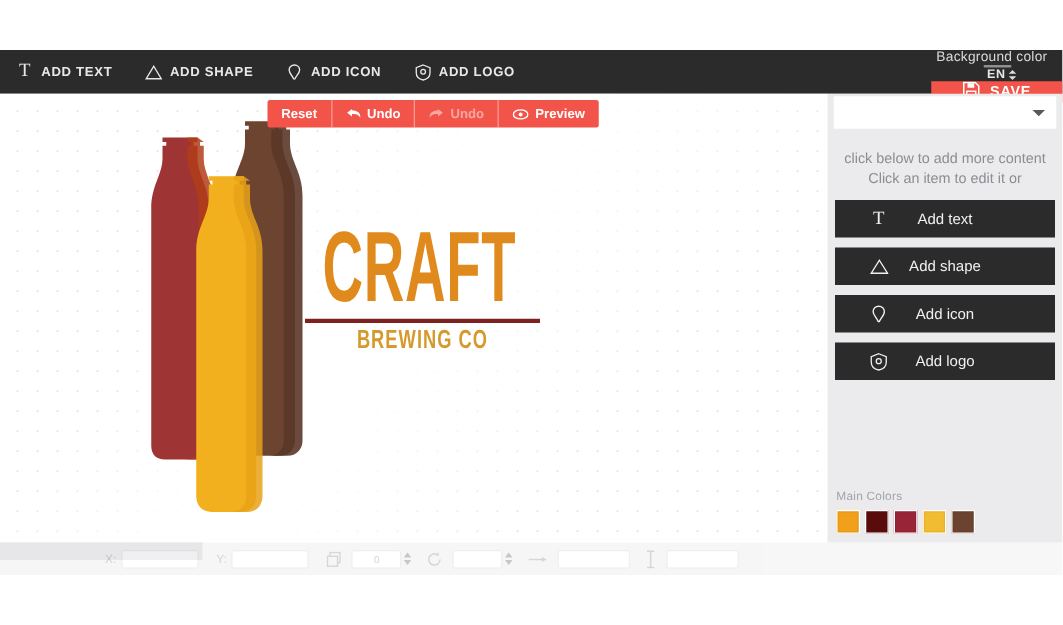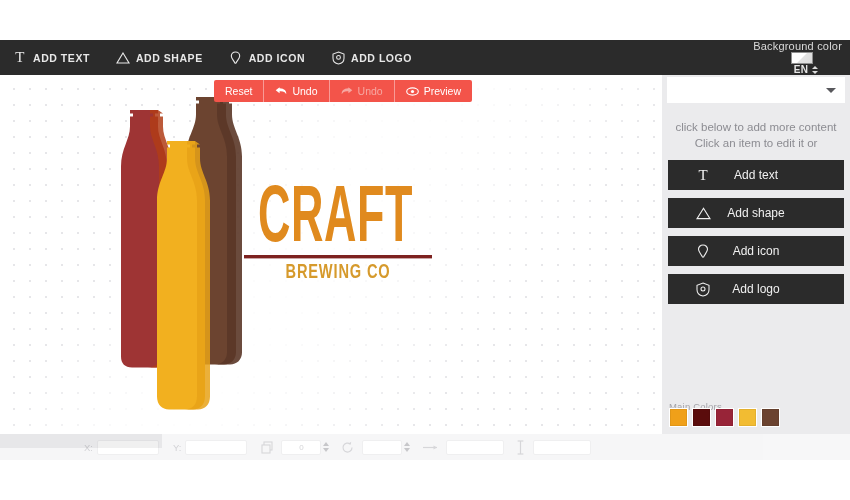--- a/index.html
+++ b/index.html
@@ -59,21 +59,21 @@
   }
 
   
   .hist{
     position:absolute; left:214px; top:80px; height:22px;
     display:flex; align-items:stretch; background:#f3544a;
     border-radius:2px; overflow:hidden; z-index:6;
   }
   .hist .hb{
     display:flex; align-items:center; gap:5px; padding:8px 11px;
-    color:#ffffff; font-size:10.5px; font-weight:400; cursor:pointer;
+    color:#ffffff; font-size:10.5px; font-weight:700; cursor:pointer;
     border-right:1px solid rgba(255,255,255,.42);
   }
   .hist .hb:last-child{ border-right:none; }
   .hist .hb.dim{ color:#f6a7a1; }
   .hist .hb svg{ display:block; }
 
   
   .art{ position:absolute; left:0; top:0; width:662px; height:359px; z-index:4; }
 
   
@@ -94,21 +94,21 @@
   }
   .sb-actions{ position:absolute; left:6px; top:85px; width:176px; }
   .sb-btn{
     position:relative; width:176px; height:30px; margin-bottom:8px;
     background:#2b2b2b; display:flex; align-items:center; justify-content:center;
     color:#f0f0f0; font-size:12px; cursor:pointer;
   }
   .sb-btn .sbi{ position:absolute; left:27px; top:50%; transform:translateY(-50%);
     display:flex; align-items:center; justify-content:center; width:16px; height:16px; color:#f0f0f0; }
   .sb-colors-label{
-    position:absolute; left:7px; top:326px; color:#a3a3a9; font-size:9.5px; letter-spacing:.2px;
+    position:absolute; left:7px; top:317px; color:#a3a3a9; font-size:9.5px; letter-spacing:.2px;
   }
   .swatches{ position:absolute; left:7px; top:333px; display:flex; gap:4px; }
   .sw{ width:19px; height:19px; border:1.5px solid #ffffff; cursor:pointer;
        box-shadow:0 0 0 1px rgba(0,0,0,.06) inset; }
 
   
   .bottombar{
     position:absolute; left:0; top:434px; width:850px; height:26px;
     background:#f0f0f2; display:flex; align-items:center; padding-left:84px;
     opacity:.55;
@@ -172,20 +172,30 @@
       <span class="bgcolor-swatch"></span>
 
       <div class="lang">
         <span>EN</span>
         <span class="updn">
             <i class="u"></i>
             <i class="d"></i>
           </span>
       </div>
 
+      <div class="save-btn">
+        <span>
+          <svg width="14" height="14" viewBox="0 0 14 14">
+              <path d="M1 1h9.2L13 3.8V13H1z" fill="none" stroke="#fff" stroke-width="1.2"></path>
+              <rect x="4" y="1.6" width="5.4" height="3.6" fill="#fff"></rect>
+              <rect x="3.4" y="8" width="7.2" height="5" fill="none" stroke="#fff" stroke-width="1.1"></rect>
+            </svg>
+        </span>
+        <span>SAVE</span>
+      </div>
     </div>
   </div>
 
   <div class="canvas-wrap">
     <div class="dots"></div>
     <div class="sheen"></div>
 
     <svg class="art" viewBox="0 0 662 359">
 
       <g>

